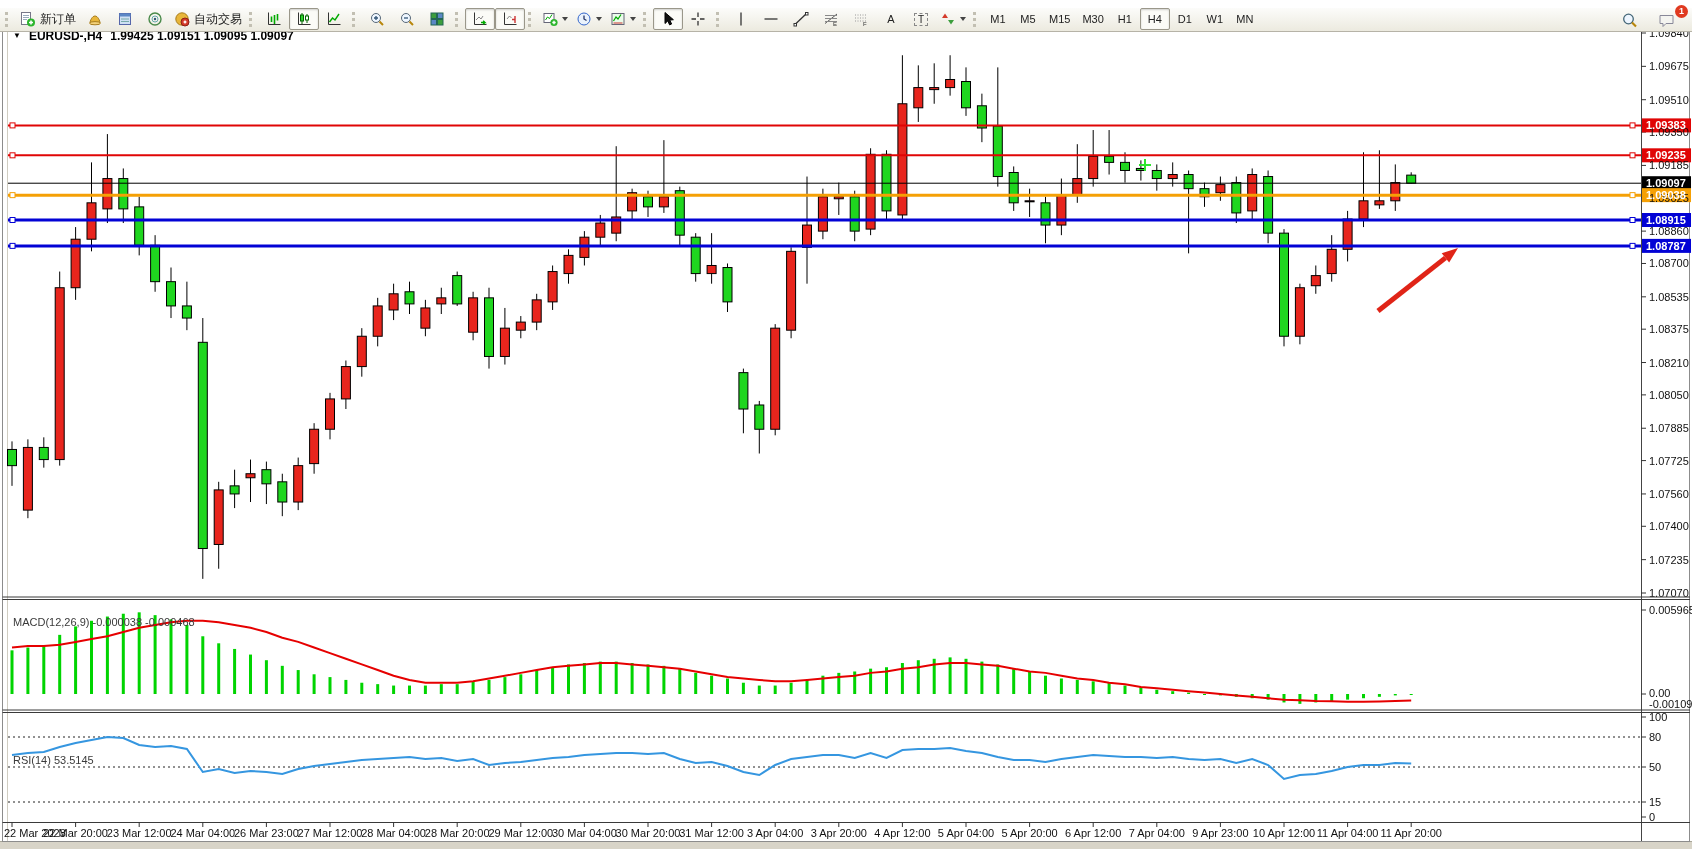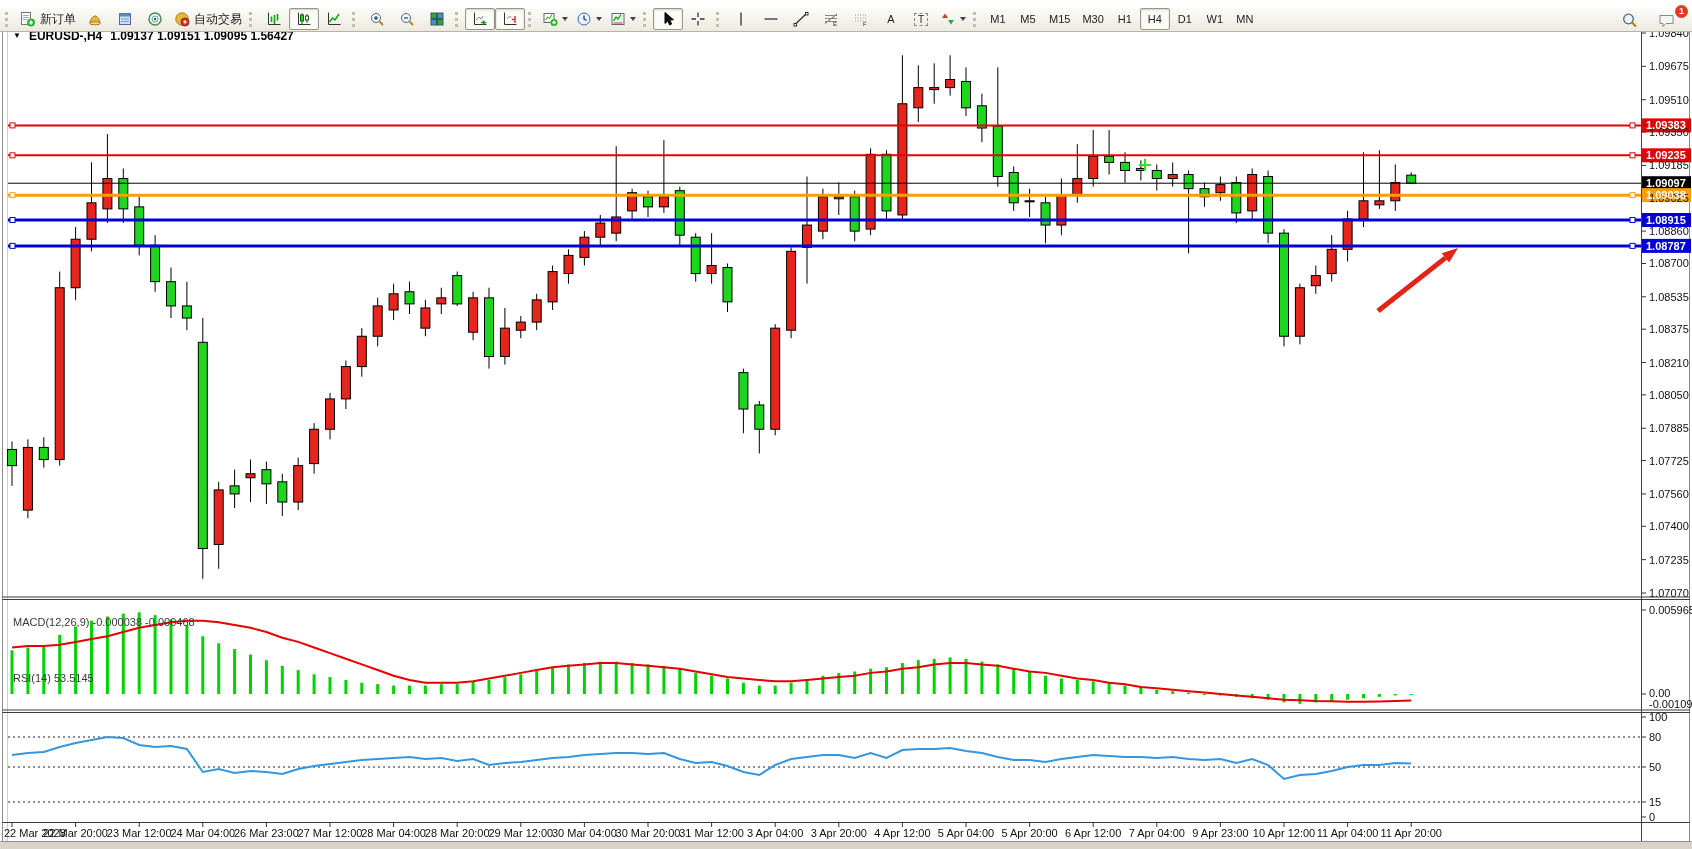--- a/index.html
+++ b/index.html
@@ -22,21 +22,21 @@
        border-top:4px solid #444;margin-left:4px}
   .tb-right{margin-left:auto;display:flex;align-items:center;gap:8px;padding-right:8px}
   .chat-wrap{position:relative}
   .badge{position:absolute;top:-5px;right:-7px;background:#e03a20;color:#fff;font-size:9px;
        font-weight:bold;border-radius:50%;width:13px;height:13px;line-height:13px;text-align:center}
   #chart-title{position:absolute;left:13px;top:29px;font-size:12px;font-weight:700;color:#000;
        display:flex;gap:8px;align-items:center;z-index:3}
   #chart-title .tri{font-size:8px;line-height:1}
   .pane-label{position:absolute;left:13px;font-size:11px;color:#3a3a3a;z-index:3}
   #macd-label{top:616px}
-  #rsi-label{top:672px}
+  #rsi-label{top:754px}
   #statusbar{position:absolute;left:0;right:0;bottom:0;height:7px;background:#d8d4c8;
        border-top:1px solid #a9a698}
   #chart-svg{position:absolute;top:0;left:0;z-index:1}
 </style>
 </head>
 <body>
 
 <svg id="chart-svg" width="1692" height="849">
     <rect x="2.5" y="25.5" width="1687" height="816" fill="#ffffff" stroke="#8c8c8c" stroke-width="1"></rect>
     <line x1="7.5" y1="25" x2="7.5" y2="841" stroke="#d0cdc2"></line>
@@ -752,19 +752,19 @@
           </svg>
         </span>
         <span class="badge">1</span>
       </div>
     </div>
   </div>
 
 <div id="chart-title">
   <span class="tri">▼</span>
   <span>EURUSD-,H4</span>
-  <span>1.09137 1.09151 1.09095 1.56427</span>
+  <span>1.99425 1.09151 1.09095 1.09097</span>
 </div>
 
 <div id="macd-label" class="pane-label">MACD(12,26,9) -0.000038 -0.000468</div>
 <div id="rsi-label" class="pane-label">RSI(14) 53.5145</div>
 
 <div id="statusbar"></div>
 
 </body></html>

